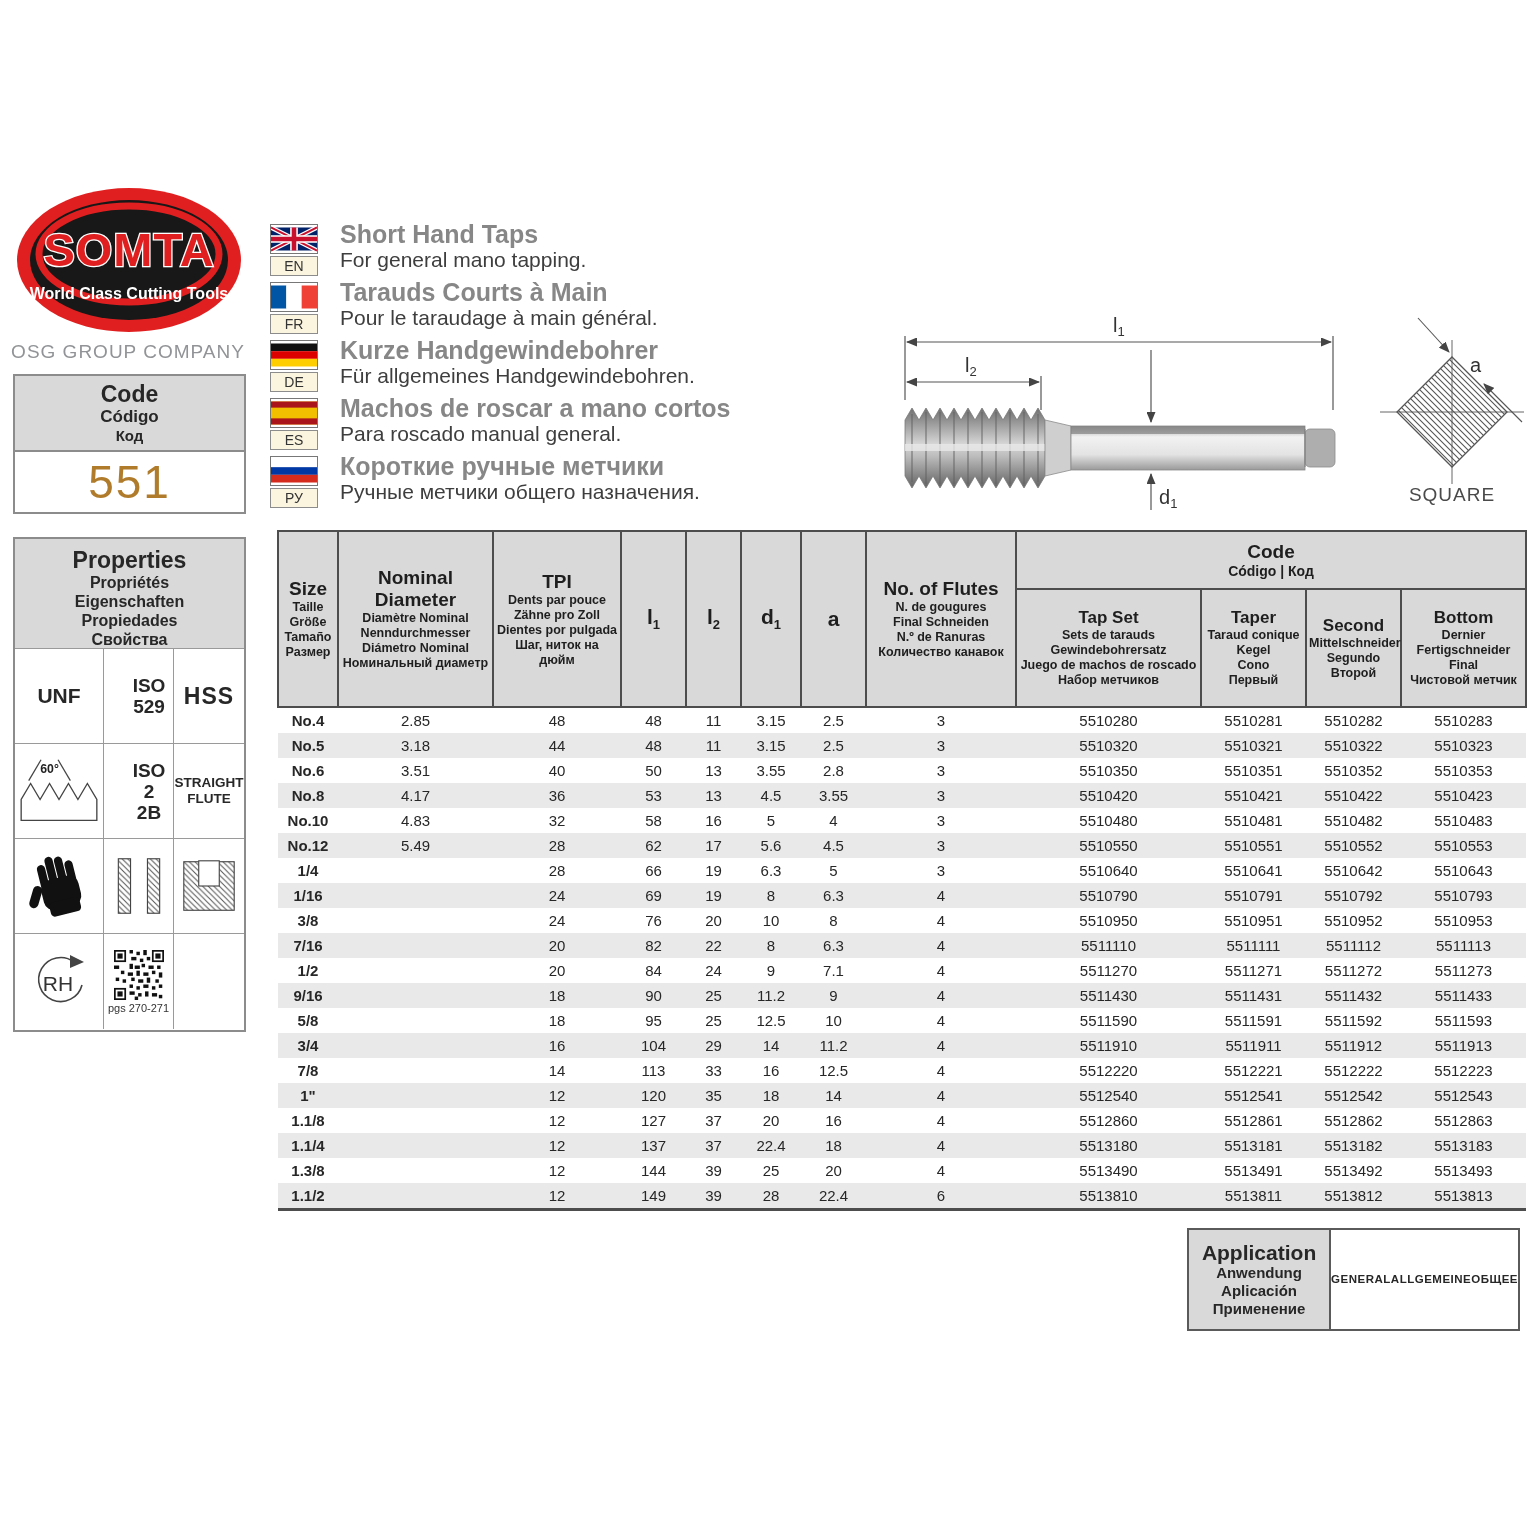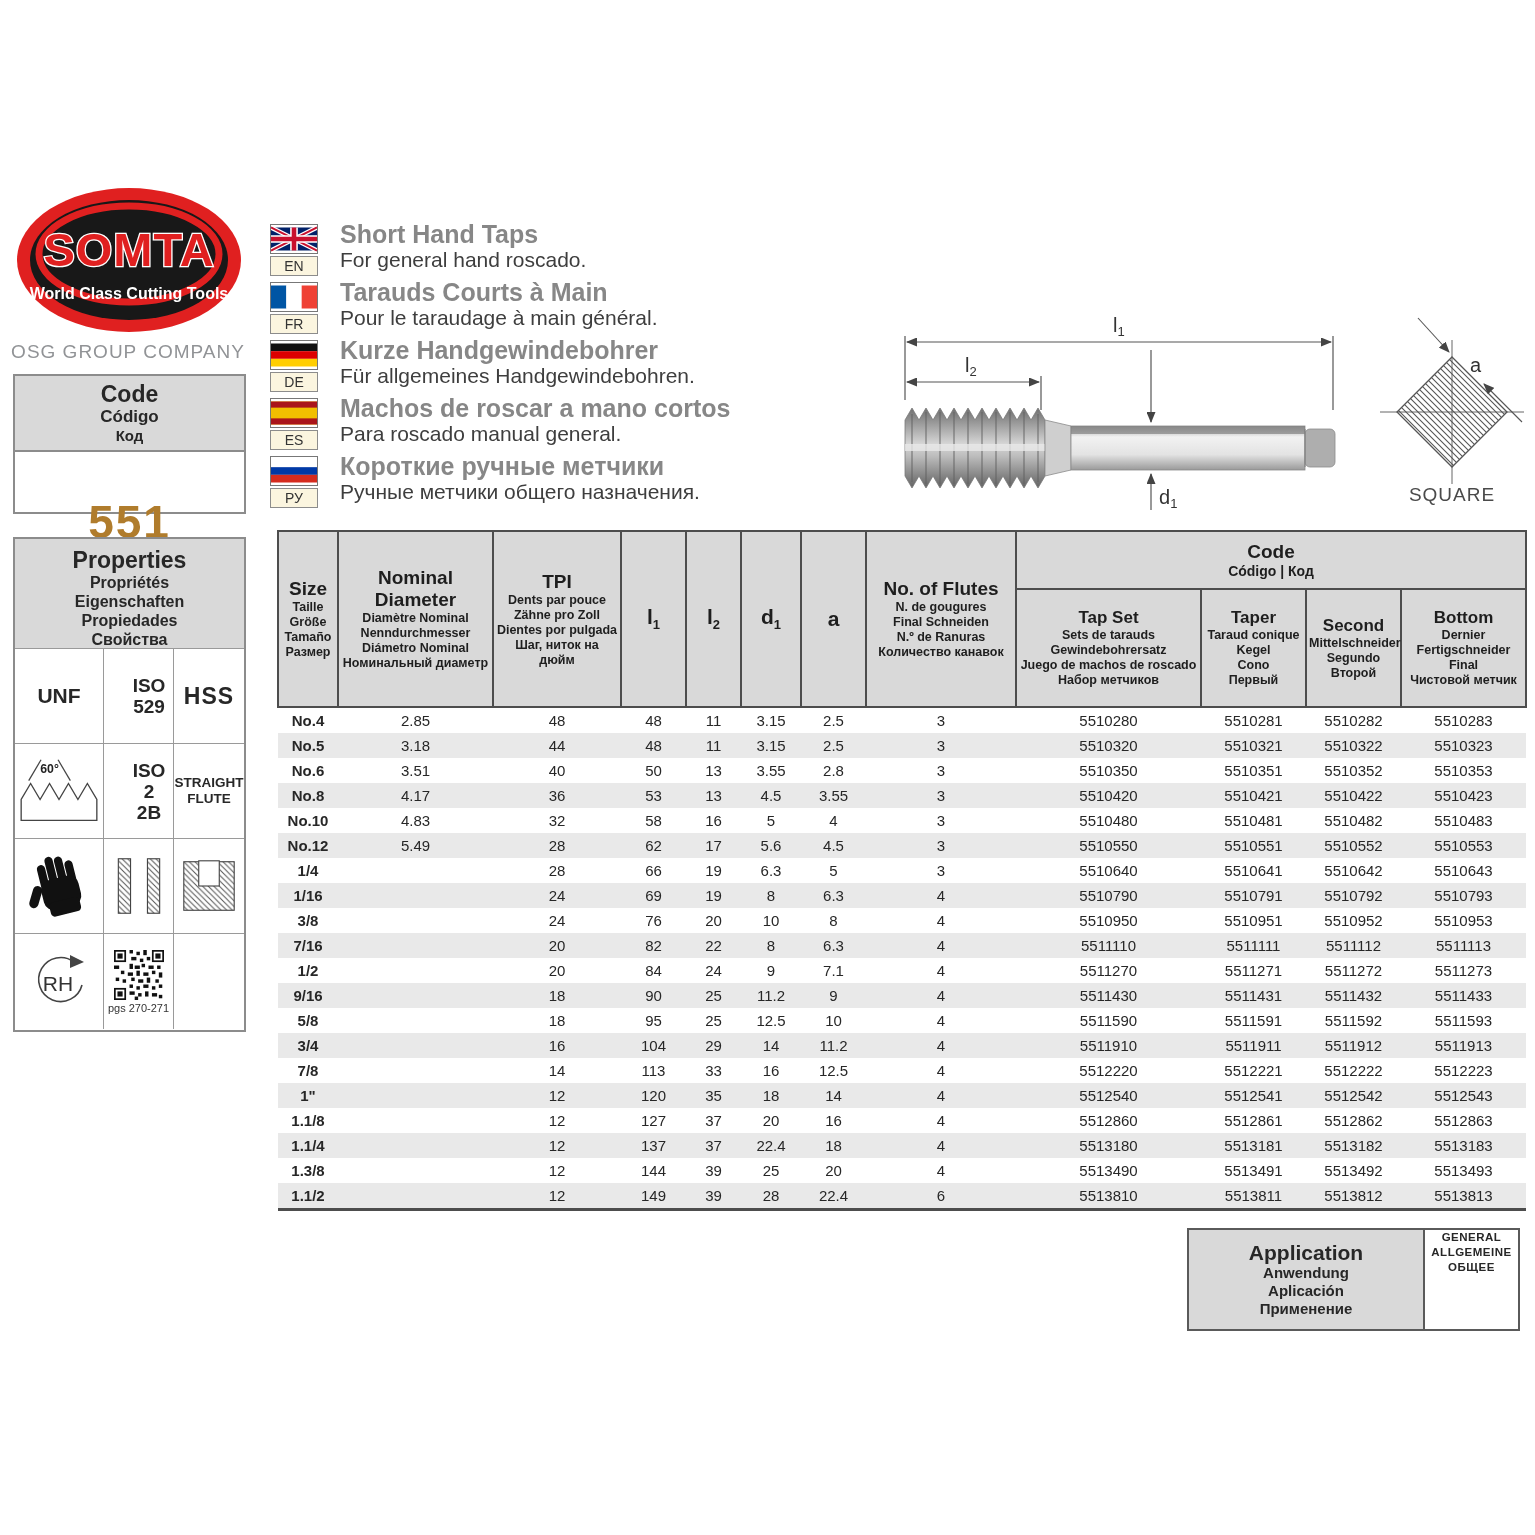--- a/index.html
+++ b/index.html
@@ -7,21 +7,21 @@
         font-family:"Liberation Sans","DejaVu Sans",sans-serif;color:#272727;}
   .abs{position:absolute;}
 
   
   .osg{left:6px;top:341px;width:244px;text-align:center;font-size:19px;letter-spacing:1px;color:#919396;}
   .code-box{left:13px;top:374px;width:233px;height:140px;border:2px solid #8c8c8c;box-sizing:border-box;background:#fff;}
   .code-box .hd{height:76px;background:#d9d9d9;border-bottom:2px solid #8c8c8c;text-align:center;padding-top:5px;box-sizing:border-box;}
   .code-box .hd .l1{font-size:23px;font-weight:bold;line-height:26px;}
   .code-box .hd .l2{font-size:17px;font-weight:bold;line-height:20px;}
   .code-box .hd .l3{font-size:15px;font-weight:bold;line-height:18px;}
-  .code-box .val{text-align:center;font-size:46px;font-weight:bold;color:#b07c2c;line-height:60px;letter-spacing:2px;margin-top:40px;}
+  .code-box .val{text-align:center;font-size:46px;font-weight:normal;color:#b07c2c;line-height:60px;letter-spacing:2px;}
 
   .props{left:13px;top:537px;width:233px;height:495px;border:2px solid #8c8c8c;box-sizing:border-box;background:#fff;}
   .props .hd{height:110px;background:#d9d9d9;border-bottom:1px solid #9a9a9a;text-align:center;padding-top:8px;box-sizing:border-box;}
   .props .hd .p1{font-size:23px;font-weight:bold;line-height:26px;}
   .props .hd .p2{font-size:16px;font-weight:bold;line-height:19px;}
   .pgrid{display:grid;grid-template-columns:1fr 1fr 1fr;grid-auto-rows:95px;height:381px;}
   .pcell{border-right:1px solid #9a9a9a;border-bottom:1px solid #9a9a9a;display:flex;flex-direction:column;
          align-items:center;justify-content:center;text-align:center;}
   .pcell:nth-child(3n){border-right:none;}
   .pcell:nth-child(n+10){border-bottom:none;}
@@ -61,21 +61,21 @@
   tr.subrow th{height:112px;}
   .spec-t td{border:none;height:25px;padding:0;text-align:center;font-size:15px;color:#272727;}
   .spec-t tr.stripe td{background:#e9e9e9;}
   .spec-t td.size-col{font-weight:bold;}
   .spec-t tbody tr:last-child td{border-bottom:3px solid #4d4d4d;}
 
   
   .appbox{left:1187px;top:1228px;width:333px;height:103px;border:2px solid #5a5a5a;box-sizing:border-box;display:flex;}
   .appbox .left{width:236px;background:#d9d9d9;border-right:2px solid #5a5a5a;display:flex;flex-direction:column;
                 align-items:center;justify-content:center;box-sizing:border-box;}
-  .appbox .right{flex:1;background:#fff;display:flex;flex-direction:column;align-items:center;justify-content:flex-start;}
+  .appbox .right{flex:1;background:#fff;display:flex;flex-direction:row;align-items:center;justify-content:flex-start;}
   .app-t{font-size:21px;font-weight:bold;line-height:23px;}
   .app-s{font-size:15px;font-weight:bold;line-height:18px;}
   .app-v{font-size:11.5px;font-weight:bold;line-height:15px;letter-spacing:.5px;}
 </style>
 </head>
 <body>
 
 <div class="page">
 
   <svg width="0" height="0" class="abs" aria-hidden="true">
@@ -251,21 +251,21 @@
           <rect width="60" height="30" fill="#012169"></rect>
           <path d="M0,0 L60,30 M60,0 L0,30" stroke="#fff" stroke-width="6"></path>
           <path d="M0,0 L60,30 M60,0 L0,30" stroke="#C8102E" stroke-width="2.6"></path>
           <path d="M30,0 V30 M0,15 H60" stroke="#fff" stroke-width="10"></path>
           <path d="M30,0 V30 M0,15 H60" stroke="#C8102E" stroke-width="6"></path>
         </svg>
         <div class="flagtag">EN</div>
       </div>
       <div class="ltext">
         <div class="ltitle">Short Hand Taps</div>
-        <div class="lsub">For general hand roscado.</div>
+        <div class="lsub">For general mano tapping.</div>
       </div>
     </div>
 
     <div class="lrow">
       <div class="flagcol">
         <svg width="46" height="28" viewBox="0 0 60 30">
           <rect width="20" height="30" fill="#0055A4"></rect>
             <rect x="20" width="20" height="30" fill="#fff"></rect>
             <rect x="40" width="20" height="30" fill="#EF4135"></rect>
         </svg>

